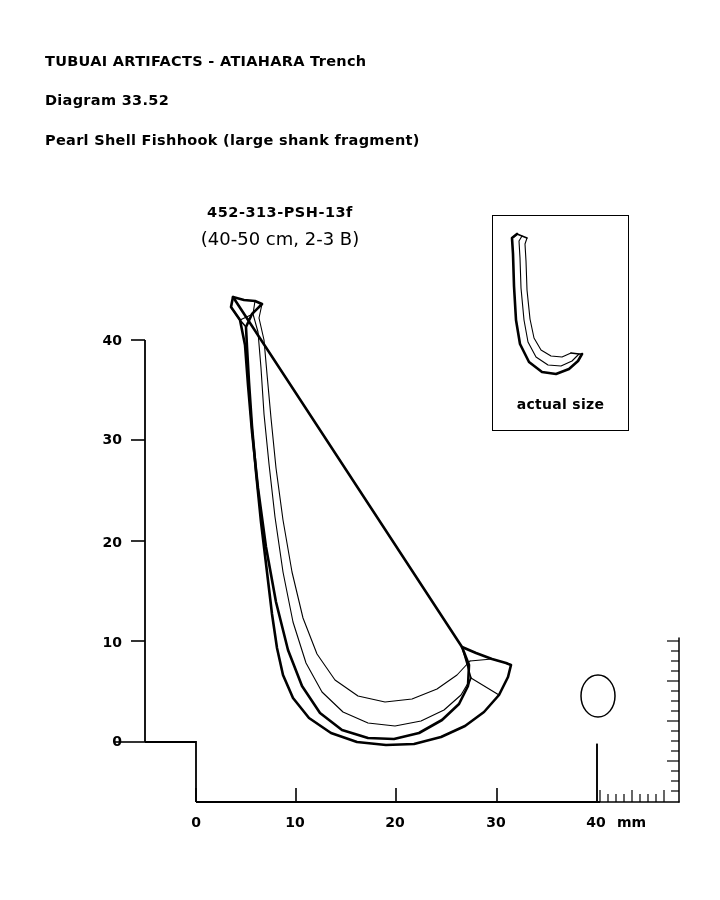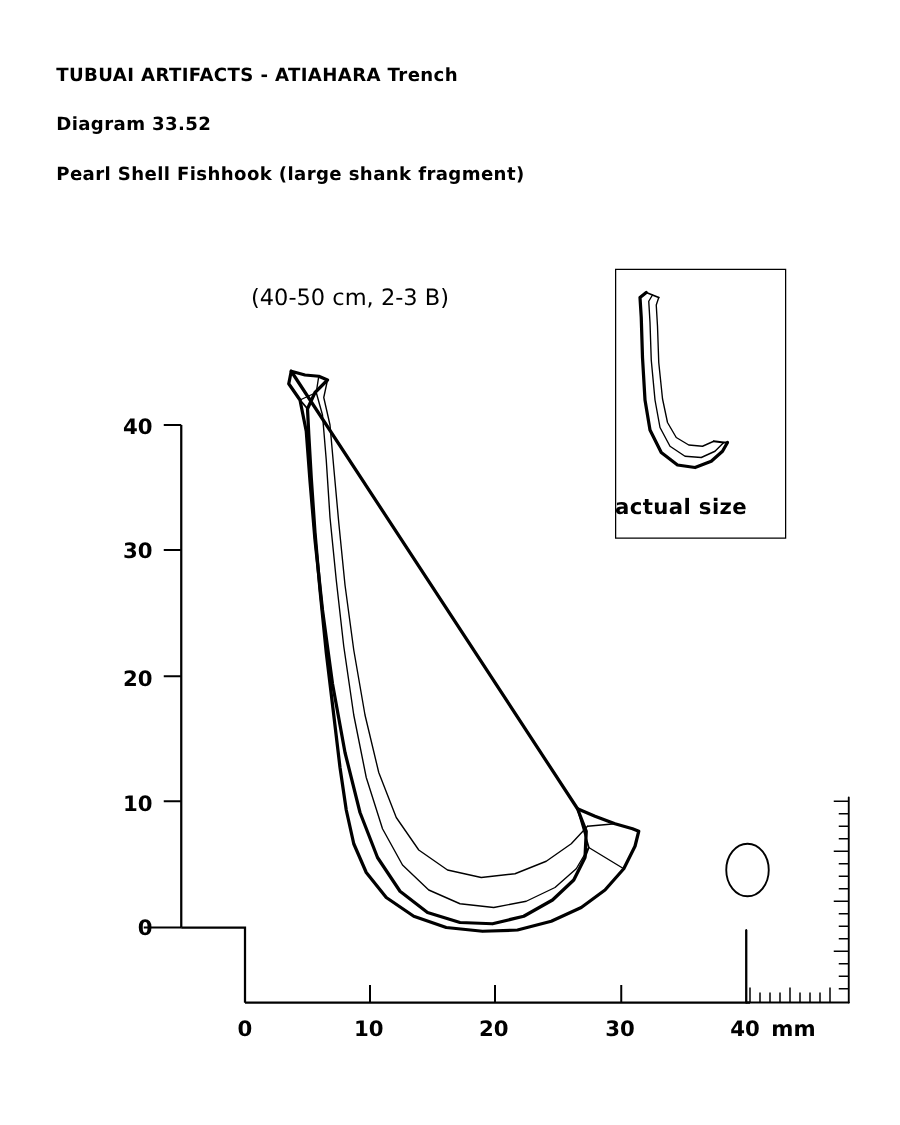--- a/index.html
+++ b/index.html
@@ -62,28 +62,29 @@
     height: 216px;
     border: 1.6px solid #000;
     background: #fff;
     box-sizing: border-box;
   }
   .inset-label {
     position: absolute;
     left: 492px;
     top: 394px;
     width: 137px;
-    font-size: 17px;
+    text-align: center;
+    font-size: 14px;
     font-weight: bold;
     letter-spacing: 0.3px;
   }
 
   .axis-label {
     position: absolute;
-    font-size: 17px;
+    font-size: 14px;
     font-weight: bold;
     white-space: nowrap;
   }
   .y-lab { width: 30px; text-align: right; }
   .x-lab { text-align: center; width: 40px; }
 
   svg { display: block; }
   .lw-heavy { fill: none; stroke: #000; stroke-width: 2.6; stroke-linejoin: round; stroke-linecap: round; }
   .lw-med   { fill: none; stroke: #000; stroke-width: 1.5; stroke-linejoin: round; stroke-linecap: round; }
   .lw-thin  { fill: none; stroke: #000; stroke-width: 1.1; stroke-linejoin: round; stroke-linecap: round; }
@@ -93,20 +94,21 @@
 </style>
 </head>
 <body>
 
 <div class="page">
 
   <div class="hdr" id="hdr-title">TUBUAI ARTIFACTS - ATIAHARA Trench</div>
   <div class="hdr" id="hdr-diagram">Diagram 33.52</div>
   <div class="hdr" id="hdr-subject">Pearl Shell Fishhook (large shank fragment)</div>
 
+  <div class="spec-id">452-313-PSH-13f</div>
   <div class="spec-sub">(40-50 cm, 2-3 B)</div>
 
   <div class="inset-box">
     <svg width="134" height="213" viewBox="0 0 134 213">
 
       <path class="lw-heavy" d="M24,18 L19,22 L20,38 L21,70 L23,104 L27,128 L36,146 L49,156 L63,158 L76,153 L85,145 L89,138"></path>
 
       <path class="lw-thin" d="M29,20 L26,25 L27,42 L28,72 L31,104 L35,126 L43,141 L55,149 L68,150 L79,145 L86,138"></path>
 
       <path class="lw-thin" d="M34,22 L32,28 L33,45 L34,74 L37,103 L41,122 L48,134 L58,140 L69,141 L78,137"></path>

